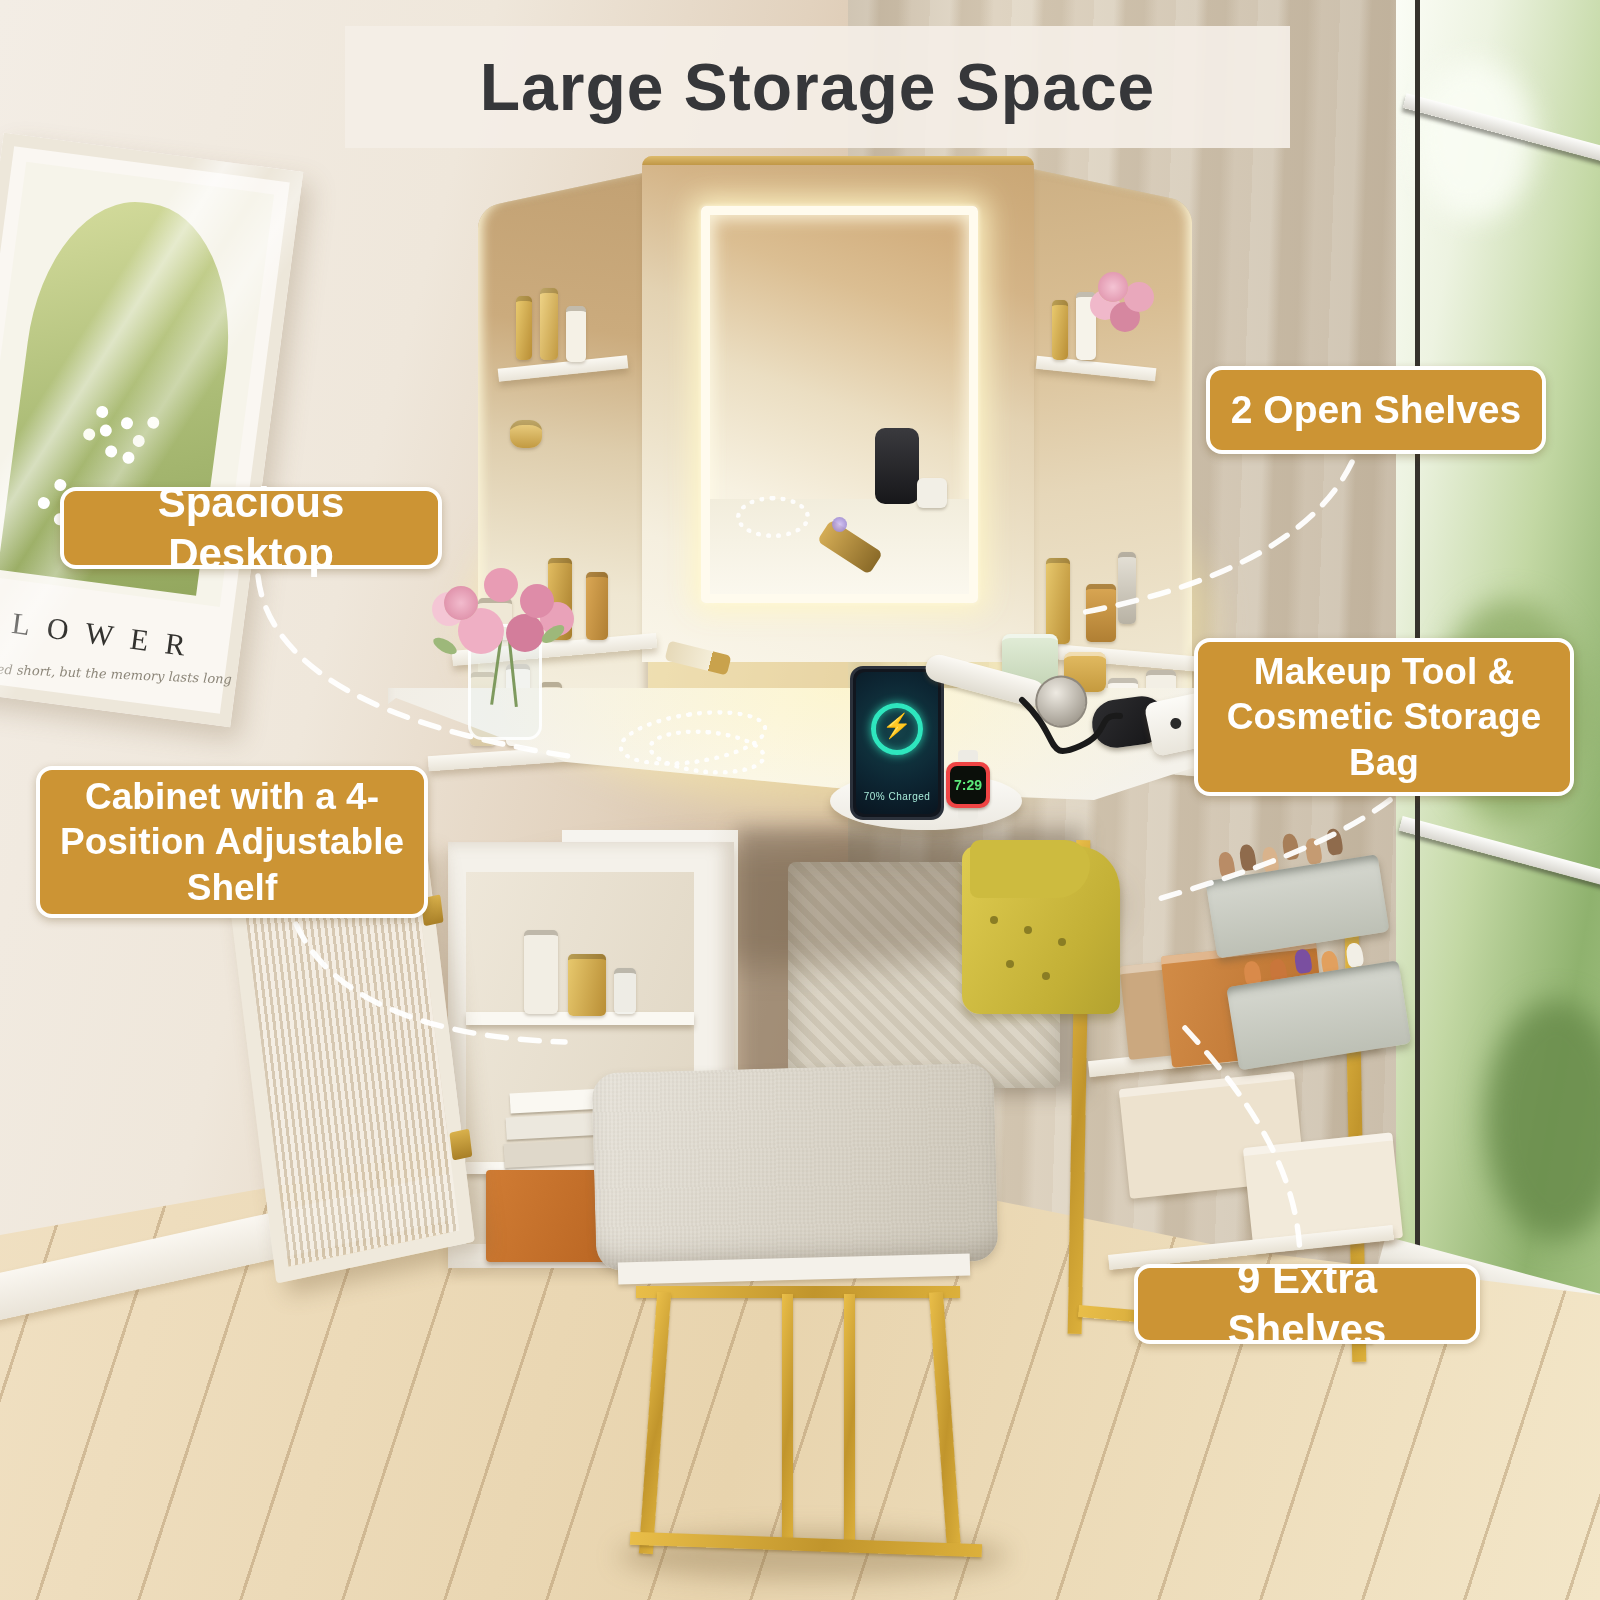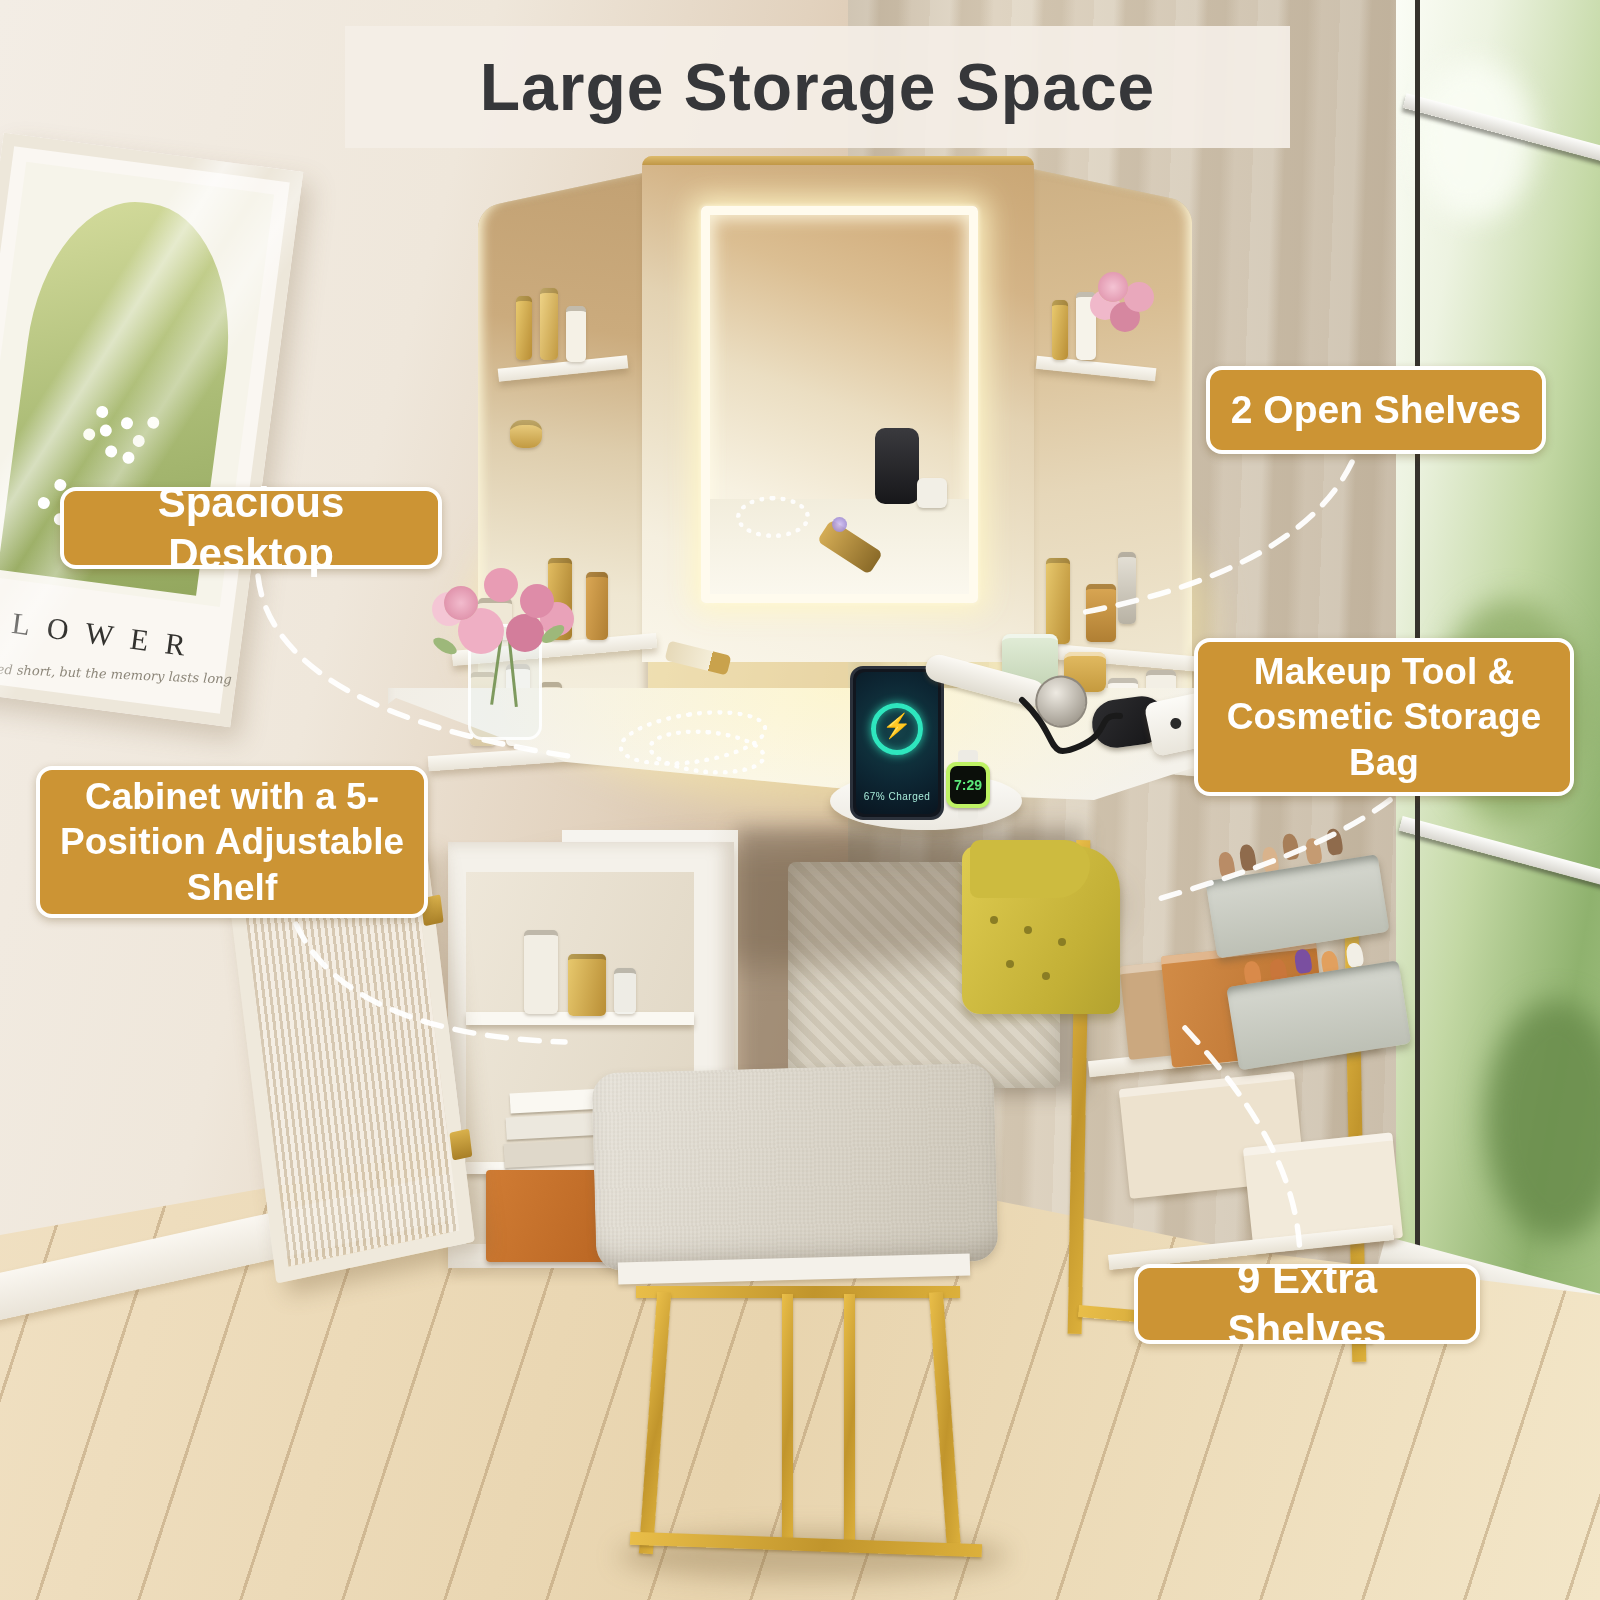--- a/index.html
+++ b/index.html
@@ -94,21 +94,21 @@
     background:linear-gradient(#FCFBF8,#ECE9E1);box-shadow:0 6px 8px rgba(110,90,60,.3);}
   .phone{left:850px;top:666px;width:94px;height:154px;background:#11161E;border:3px solid #2B313B;border-radius:13px;overflow:hidden;}
   .phone-screen{left:3px;top:3px;right:3px;bottom:3px;border-radius:9px;
     background:radial-gradient(circle at 50% 42%,#14424A 0%,#0D2734 55%,#091520 100%);}
   .phone-ring{left:50%;top:40%;width:52px;height:52px;margin:-26px 0 0 -26px;border:5px solid #2EE6BE;border-radius:50%;
     box-shadow:0 0 10px rgba(46,230,190,.8),inset 0 0 8px rgba(46,230,190,.6);}
   .phone-bolt{left:0;top:28%;width:100%;text-align:center;font-size:24px;color:#8AF5DA;}
   .phone-status{left:0;bottom:12px;width:100%;text-align:center;font-size:10px;color:#A8EBD9;letter-spacing:.5px;}
   .watch{left:946px;top:750px;width:44px;height:70px;}
   .watch-strap{left:12px;width:20px;height:14px;background:#EDEBE4;border-radius:4px;}
-  .watch-case{left:0;top:12px;width:44px;height:46px;background:#bef264;border-radius:10px;box-shadow:0 2px 3px rgba(80,70,50,.4);}
+  .watch-case{left:0;top:12px;width:44px;height:46px;background:#ef4444;border-radius:10px;box-shadow:0 2px 3px rgba(80,70,50,.4);}
   .watch-screen{left:4px;top:4px;right:4px;bottom:4px;background:#0B0F0A;border-radius:7px;
     color:#5CE87A;font-size:14px;font-weight:700;text-align:center;line-height:38px;}
   .mic{left:922px;top:652px;width:176px;height:80px;transform:rotate(15deg);}
   .mic-body{left:0;top:22px;width:122px;height:27px;border-radius:14px;background:linear-gradient(#FBF9F4,#E0DCD1);box-shadow:0 3px 4px rgba(100,85,60,.3);}
   .mic-head{left:114px;top:10px;width:52px;height:52px;border-radius:50%;border:2px solid #8F897F;
     background:radial-gradient(circle at 35% 35%,#EEEAE2,#A49E93 75%);}
   .plug{left:1092px;top:698px;width:74px;height:48px;background:linear-gradient(135deg,#2E2E31,#141416);border-radius:24px;transform:rotate(-8deg);box-shadow:0 3px 5px rgba(60,50,30,.4);}
   .strip{left:1148px;top:692px;width:112px;height:54px;background:linear-gradient(#FCFBF7,#E9E5DB);border-radius:10px;transform:rotate(-12deg);box-shadow:0 4px 6px rgba(110,90,60,.3);}
   .socket{width:11px;height:11px;border-radius:50%;background:#2A2A2A;top:20px;}
   .jar{border-radius:8px;box-shadow:inset 0 8px 0 -4px rgba(255,255,255,.5),0 3px 4px rgba(110,90,60,.3);}
@@ -252,21 +252,21 @@
   <div class="leaf" style="left:432px;top:640px;transform:rotate(30deg);"></div>
   <div class="leaf" style="left:540px;top:628px;transform:rotate(-35deg);"></div>
   <div class="pearl-loop" style="left:618px;top:712px;width:150px;height:52px;transform:rotate(-8deg);"></div>
   <div class="pearl-loop" style="left:648px;top:730px;width:118px;height:44px;transform:rotate(5deg);"></div>
   <div class="cream-tube"></div>
   <div class="dock"></div>
   <div class="phone">
     <div class="phone-screen">
       <div class="phone-ring"></div>
       <div class="phone-bolt">⚡</div>
-      <div class="phone-status">67% Charged</div>
+      <div class="phone-status">70% Charged</div>
     </div>
   </div>
   <div class="watch">
     <div class="watch-strap" style="top:0;"></div>
     <div class="watch-strap" style="top:56px;"></div>
     <div class="watch-case">
       <div class="watch-screen">7:29</div>
     </div>
   </div>
   <div class="mic">
@@ -338,16 +338,16 @@
       <path d="M 1185 1028 C 1260 1110, 1298 1180, 1300 1256"></path>
     </g>
   </svg>
 
   <div class="banner">
     <div class="banner-title">Large Storage Space</div>
   </div>
   <div class="callout" style="left:1206px;top:366px;width:340px;height:88px;font-size:39px;">2 Open Shelves</div>
   <div class="callout" style="left:1194px;top:638px;width:380px;height:158px;font-size:37px;">Makeup Tool &amp; Cosmetic Storage Bag</div>
   <div class="callout" style="left:60px;top:487px;width:382px;height:82px;font-size:42px;">Spacious Desktop</div>
-  <div class="callout" style="left:36px;top:766px;width:392px;height:152px;font-size:37px;">Cabinet with a 5-Position Adjustable Shelf</div>
+  <div class="callout" style="left:36px;top:766px;width:392px;height:152px;font-size:37px;">Cabinet with a 4-Position Adjustable Shelf</div>
   <div class="callout" style="left:1134px;top:1264px;width:346px;height:80px;font-size:42px;">9 Extra Shelves</div>
 
 </div>
 
 </body></html>

